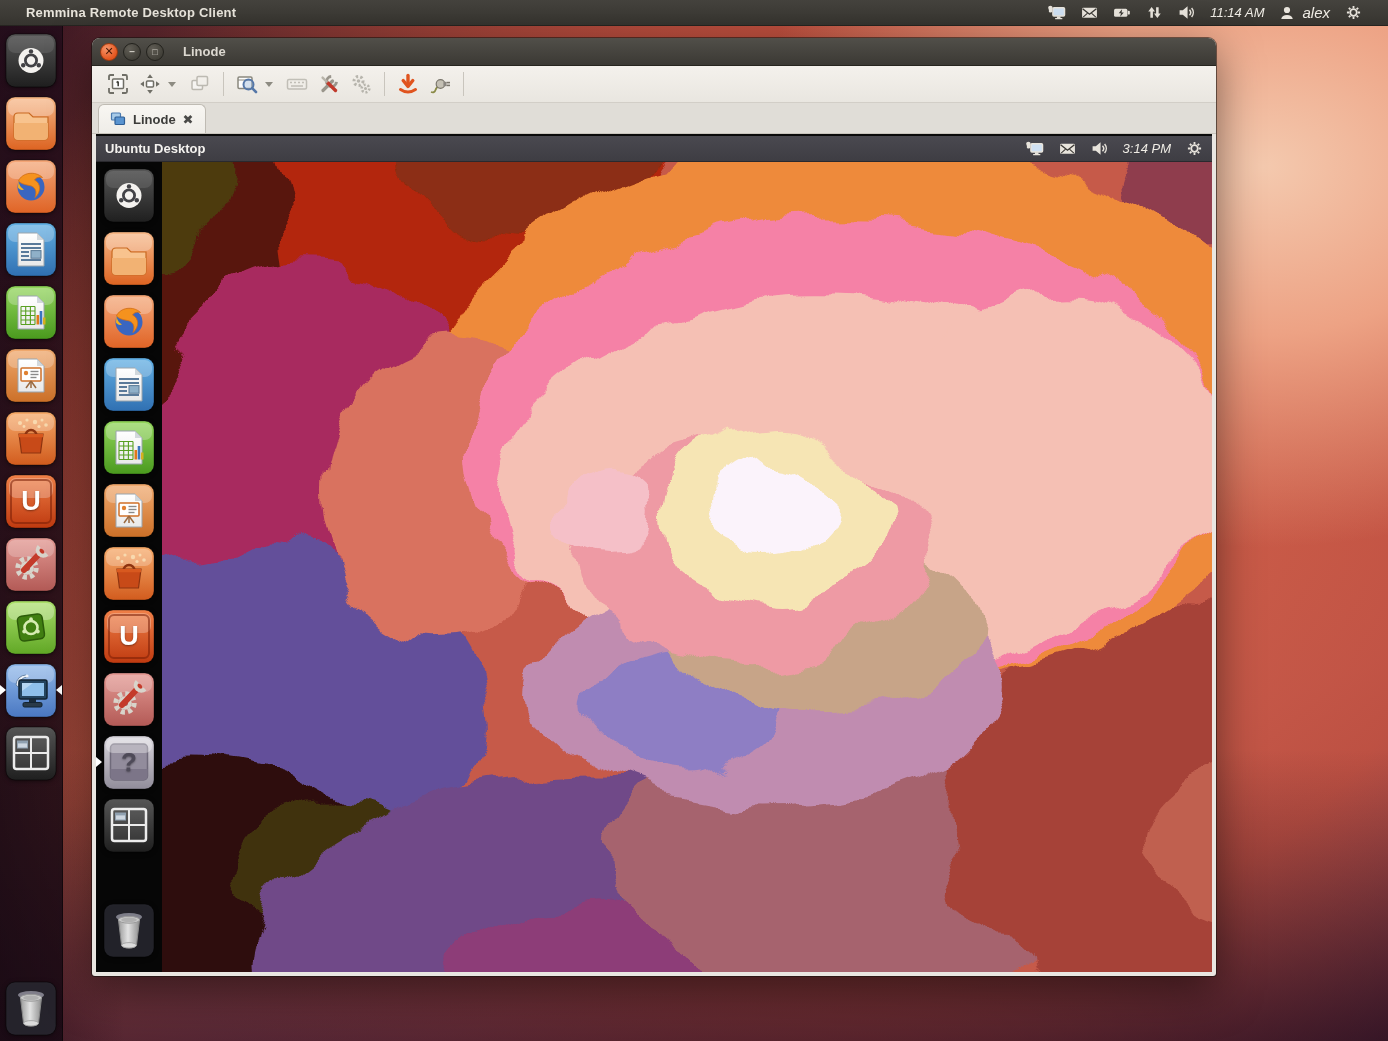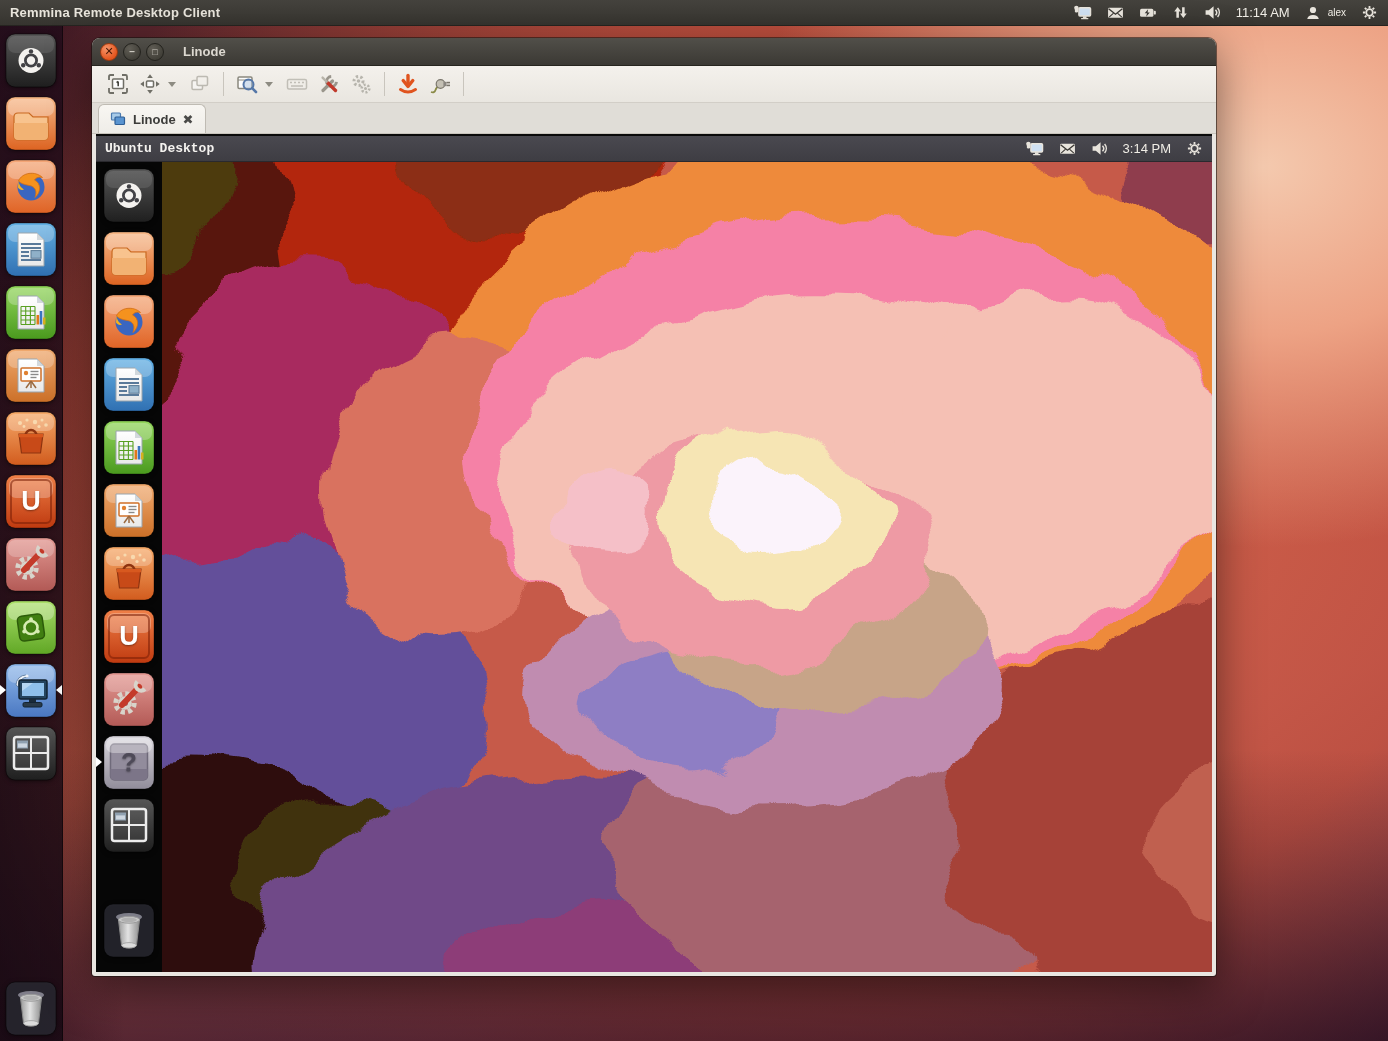--- a/index.html
+++ b/index.html
@@ -11,28 +11,28 @@
     background:
       linear-gradient(to right, rgba(25,6,18,.55) 0%, rgba(25,6,18,0) 9%),
       linear-gradient(to bottom, rgba(30,8,24,0) 72%, rgba(34,10,28,.6) 100%),
       radial-gradient(760px 560px at 91% 16%, #f4c9ae 0%, #eda284 30%, rgba(221,114,87,0) 68%),
       radial-gradient(1100px 850px at 62% 48%, rgba(216,106,80,.9) 0%, rgba(199,83,64,.85) 55%, rgba(150,60,60,0) 85%),
       linear-gradient(158deg, #4a1f2b 0%, #8c3a30 26%, #c05a44 52%, #9a4f5e 76%, #402034 100%);}
   
   .host-panel{position:absolute;left:0;top:0;right:0;height:26px;
     background:linear-gradient(#45433e,#36342f);
     border-bottom:1px solid #262420;
-    display:flex;align-items:center;padding:0 10px;box-sizing:border-box;
+    display:flex;align-items:center;padding:0 26px;box-sizing:border-box;
     color:#e9e5dc;font-size:13px;}
   .host-panel .apptitle{font-weight:700;letter-spacing:.2px;}
   .spacer{flex:1;}
-  .tray{display:flex;align-items:center;gap:15px;}
+  .tray{display:flex;align-items:center;gap:15px;font-style:italic;}
   .tray svg{display:block;}
   .tray .clock{font-size:13px;color:#efece5;}
-  .tray .uname{font-size:10px;color:#efece5;margin-left:-8px;}
+  .tray .uname{font-size:15px;color:#efece5;margin-left:-8px;}
   
   .host-launcher{position:absolute;left:0;top:26px;bottom:0;width:62px;
     background:linear-gradient(rgba(32,12,26,.78),rgba(20,8,18,.82));
     border-right:1px solid rgba(0,0,0,.45);}
   .tile{position:absolute;left:5px;width:52px;height:55px;cursor:pointer;}
   .tile svg{display:block;filter:drop-shadow(0 1px 2px rgba(0,0,0,.5));}
   .tile .ltr{position:absolute;inset:0;display:flex;align-items:center;justify-content:center;
     font-weight:700;color:#fff;text-shadow:0 1px 2px rgba(0,0,0,.4);pointer-events:none;}
   .tile .ltr.big{font-size:27px;}
   .tile .ltr.q{color:#4e4a58;font-size:26px;}
@@ -71,21 +71,21 @@
     background:linear-gradient(#f8f6f2,#efede8);
     border:1px solid #bfbbb3;border-bottom:none;border-radius:6px 6px 0 0;
     font-size:13px;font-weight:700;color:#3c3c3a;cursor:pointer;}
   .tab .tclose{font-size:13px;color:#4a4a48;cursor:pointer;line-height:1;}
   
   .session{position:absolute;top:96px;left:4px;right:4px;bottom:4px;background:#0a0a0a;overflow:hidden;}
   .remote-panel{position:absolute;left:0;top:2px;right:0;height:26px;
     background:linear-gradient(#4a4950,#3e3d43);border-bottom:1px solid #2a292e;
     display:flex;align-items:center;padding:0 9px;box-sizing:border-box;
     color:#f4f2ef;font-size:13px;}
-  .remote-panel .rtitle{font-weight:700;font-family:Liberation Mono, monospace;}
+  .remote-panel .rtitle{font-weight:700;}
   .remote-body{position:absolute;left:0;top:28px;right:0;bottom:0;display:flex;}
   .remote-launcher{width:66px;background:#060606;position:relative;flex:none;}
   .remote-launcher .tile{left:7px;}
   .remote-desktop{flex:1;position:relative;background:#531508;}
   .remote-desktop > svg{position:absolute;inset:0;width:100%;height:100%;}
 </style>
 </head>
 <body>
 
 <svg width="0" height="0" style="position:absolute" aria-hidden="true">

